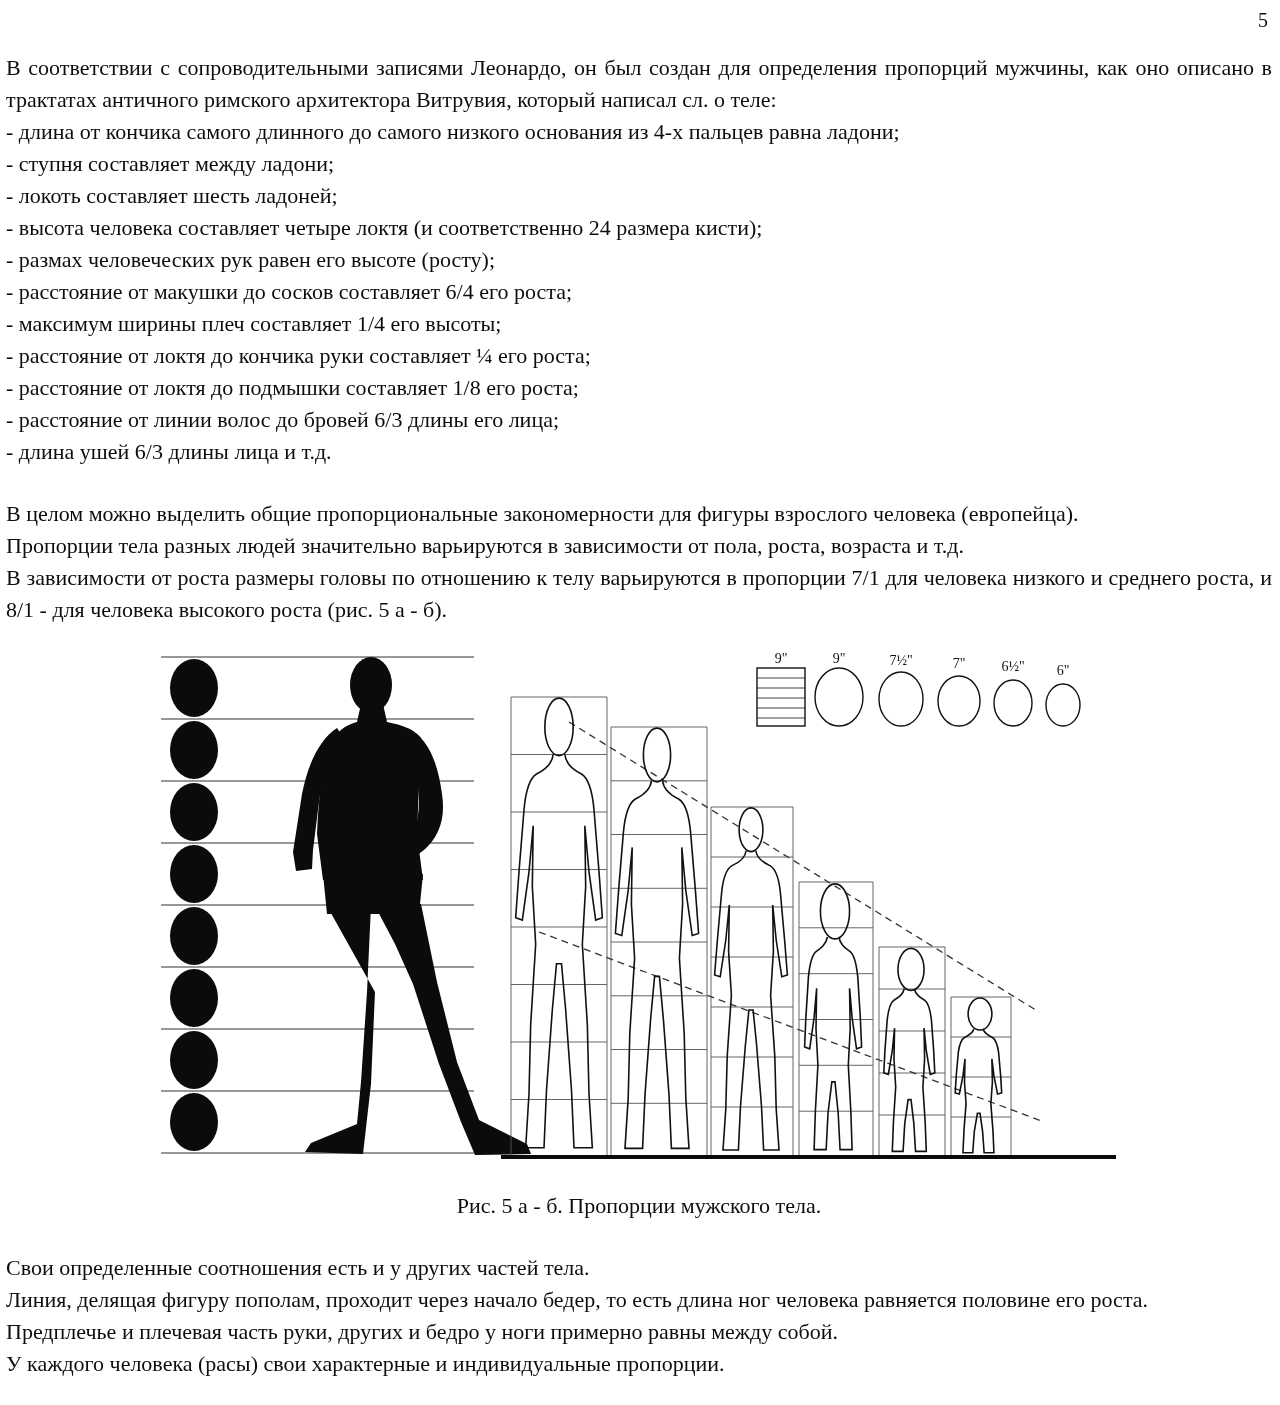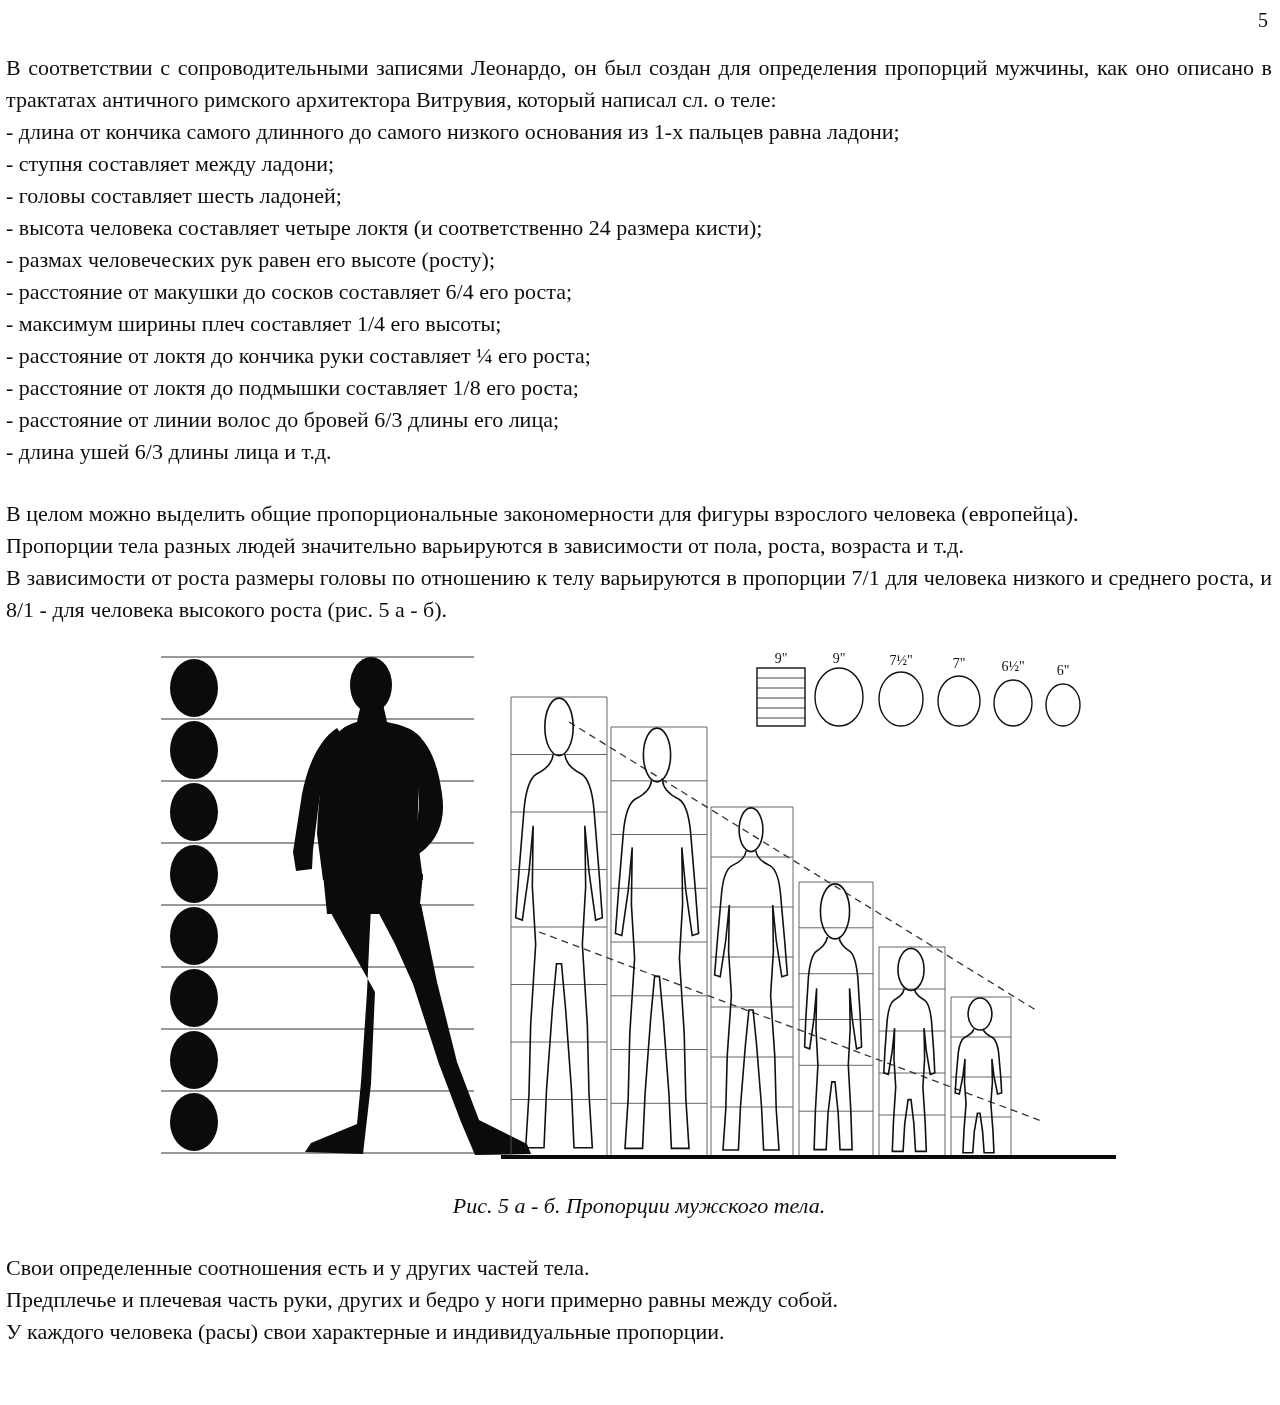--- a/index.html
+++ b/index.html
@@ -16,36 +16,36 @@
   .page-number {
     text-align: right;
     font-size: 20px;
     padding-right: 4px;
     margin-bottom: 16px;
   }
   p, .list-item { text-align: justify; }
   .middle-block { margin-top: 30px; }
   figure { margin-top: 26px; text-align: center; }
   figure svg { display: block; margin: 0 auto; }
-  figcaption { margin-top: 18px; text-align: center; font-style: italic; }
+  figcaption { margin-top: 18px; text-align: center; }
   .closing-block { margin-top: 30px; }
 </style>
 </head>
 <body>
 
 <div class="page">
 
   <div class="page-number">5</div>
 
   <p>В соответствии с сопроводительными записями Леонардо, он был создан для определения пропорций мужчины, как оно описано в трактатах античного римского архитектора Витрувия, который написал сл. о теле:</p>
 
   <div>
-    <div class="list-item">- длина от кончика самого длинного до самого низкого основания из 1-х пальцев равна ладони;</div>
+    <div class="list-item">- длина от кончика самого длинного до самого низкого основания из 4-х пальцев равна ладони;</div>
     <div class="list-item">- ступня составляет между ладони;</div>
-    <div class="list-item">- головы составляет шесть ладоней;</div>
+    <div class="list-item">- локоть составляет шесть ладоней;</div>
     <div class="list-item">- высота человека составляет четыре локтя (и соответственно 24 размера кисти);</div>
     <div class="list-item">- размах человеческих рук равен его высоте (росту);</div>
     <div class="list-item">- расстояние от макушки до сосков составляет 6/4 его роста;</div>
     <div class="list-item">- максимум ширины плеч составляет 1/4 его высоты;</div>
     <div class="list-item">- расстояние от локтя до кончика руки составляет ¼ его роста;</div>
     <div class="list-item">- расстояние от локтя до подмышки составляет 1/8 его роста;</div>
     <div class="list-item">- расстояние от линии волос до бровей 6/3 длины его лица;</div>
     <div class="list-item">- длина ушей 6/3 длины лица и т.д.</div>
   </div>
 
@@ -150,17 +150,18 @@
       </g>
 
       <rect x="362" y="503" width="615" height="4" fill="#0b0b0b"></rect>
     </svg>
 
     <figcaption>Рис. 5 а - б. Пропорции мужского тела.</figcaption>
   </figure>
 
   <div class="closing-block">
     <p>Свои определенные соотношения есть и у других частей тела.</p>
+    <p>Линия, делящая фигуру пополам, проходит через начало бедер, то есть длина ног человека равняется половине его роста.</p>
     <p>Предплечье и плечевая часть руки, других и бедро у ноги примерно равны между собой.</p>
     <p>У каждого человека (расы) свои характерные и индивидуальные пропорции.</p>
   </div>
 
 </div>
 
 </body></html>

